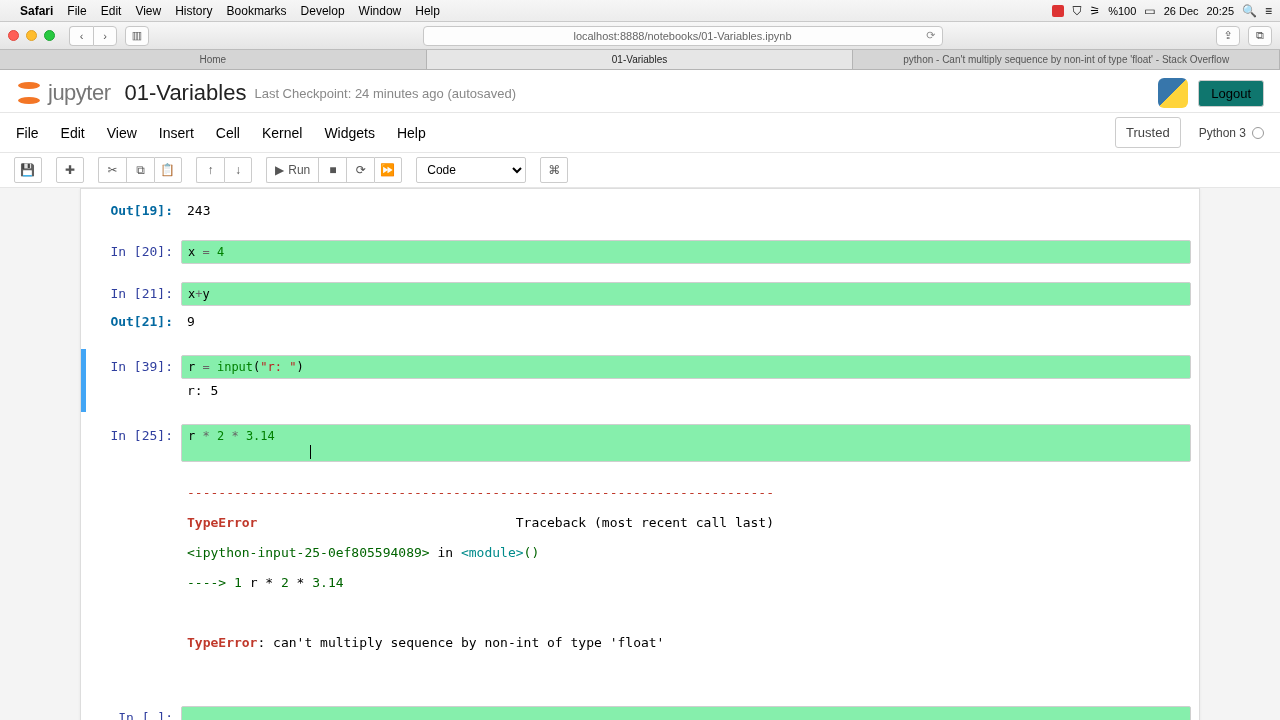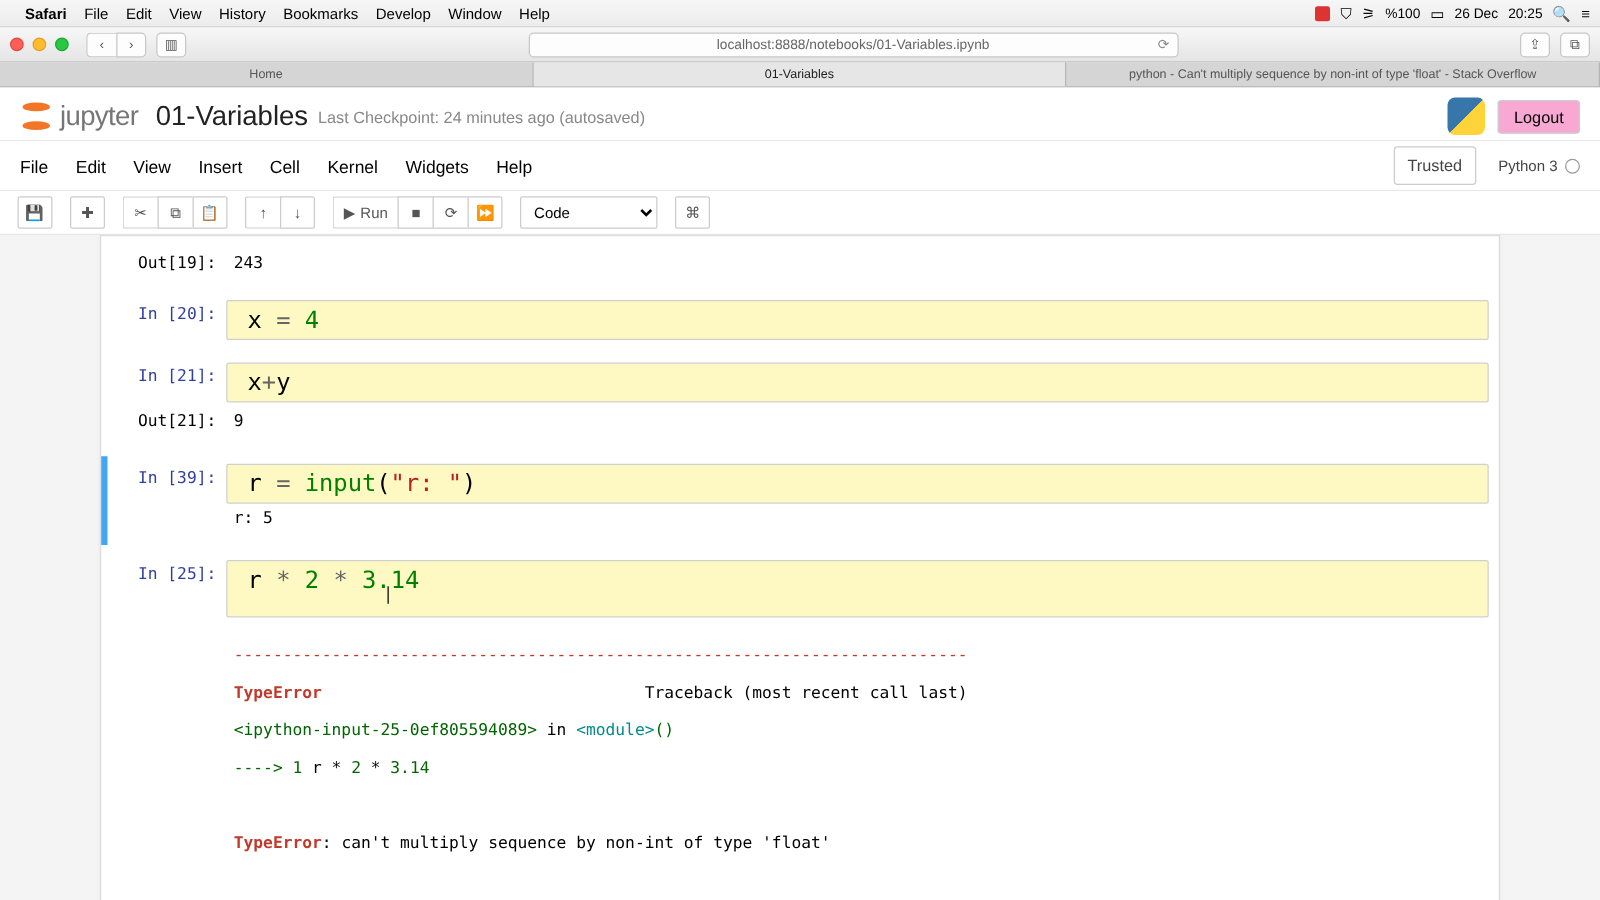--- a/index.html
+++ b/index.html
@@ -39,21 +39,21 @@
 .jup-logo { display: flex; align-items: center; margin-right: 14px; }
 .jup-logo-icon { width: 26px; height: 26px; position: relative; margin-right: 6px; }
 .jup-logo-icon::before, .jup-logo-icon::after { content:''; position:absolute; left:2px; right:2px; height:7px; border-radius: 50%; background:#f37626; }
 .jup-logo-icon::before { top: 2px; }
 .jup-logo-icon::after { bottom: 2px; }
 .jup-logo-text { color: #767676; font-size: 22px; letter-spacing: -0.5px; }
 .jup-title { font-size: 22px; color: #222; margin-right: 8px; }
 .jup-checkpoint { font-size: 13px; color: #888; }
 .jup-header-right { margin-left: auto; display: flex; align-items: center; gap: 10px; }
 .python-logo { width: 30px; height: 30px; background: linear-gradient(135deg,#3776ab 50%,#ffd43b 50%); border-radius: 6px; }
-.logout-btn { padding: 5px 12px; border:1px solid #ccc; border-radius: 3px; background: #f9a8d4; font-size: 13px; cursor: pointer; }
+.logout-btn { padding: 5px 12px; border:1px solid #ccc; border-radius: 3px; background: #0f766e; font-size: 13px; cursor: pointer; }
 
 
 .jup-menubar { background: #fff; padding: 4px 16px; display: flex; align-items: center; border-bottom: 1px solid #e6e6e6; font-size: 14px; }
 .jup-menubar .menu { margin-right: 22px; cursor: default; }
 .jup-menubar .spacer { flex: 1; }
 .trusted { padding: 7px 10px; border:1px solid #ccc; border-radius: 3px; font-size: 13px; color: #444; margin-right: 18px; }
 .kernel-name { font-size: 12px; color: #444; margin-right: 6px; }
 .kernel-idle { width: 12px; height: 12px; border: 1.5px solid #999; border-radius: 50%; display: inline-block; }
 
 
@@ -67,23 +67,23 @@
 .tgap { width: 6px; }
 .celltype { height: 26px; border:1px solid #ccc; border-radius: 2px; background: #fff; font-size: 12px; padding: 0 20px 0 6px; width: 110px; }
 
 
 .notebook-container { background: #f4f4f4; height: calc(720px - 22px - 28px - 20px - 48px - 34px - 34px); overflow: auto; padding: 0; }
 .notebook-inner { background: #fff; margin: 0 auto; width: 1120px; border:1px solid #ddd; padding: 8px 0 20px; min-height: 100%; box-shadow: 0 1px 3px rgba(0,0,0,0.06); }
 
 .cell { position: relative; padding: 2px 0; display: flex; }
 .cell.selected::before { content:''; position:absolute; left:0; top:0; bottom:0; width:5px; background:#42a5f5; }
 .prompt { width: 100px; text-align: right; padding: 4px 8px 4px 0; font-family: Menlo, monospace; font-size: 13px; color: #303F9F; white-space: nowrap; }
-.prompt.out { color: #000000; }
+.prompt.out { color: #0369a1; font-weight: bold; }
 .cell-body { flex: 1; padding-right: 8px; }
-.input-area { border:1px solid #cfcfcf; border-radius: 2px; background: #fef9c3; padding: 4px 16px; font-family: Menlo, monospace; font-size: 19px; }
+.input-area { border:1px solid #cfcfcf; border-radius: 2px; background: #86efac; padding: 4px 6px; font-family: Menlo, monospace; font-size: 12px; }
 .output-area { padding: 4px 6px; font-family: Menlo, monospace; font-size: 13px; white-space: pre; }
 .output-stream { padding: 4px 6px 8px; font-family: Menlo, monospace; font-size: 13px; }
 
 .code .s { color: #BA2121; }
 .code .nb { color: #008000; }
 .code .n { color: #000; }
 .code .o { color: #666; }
 .code .m { color: #008000; }
 
 .tb-red { color: #c0392b; font-weight: bold; }

